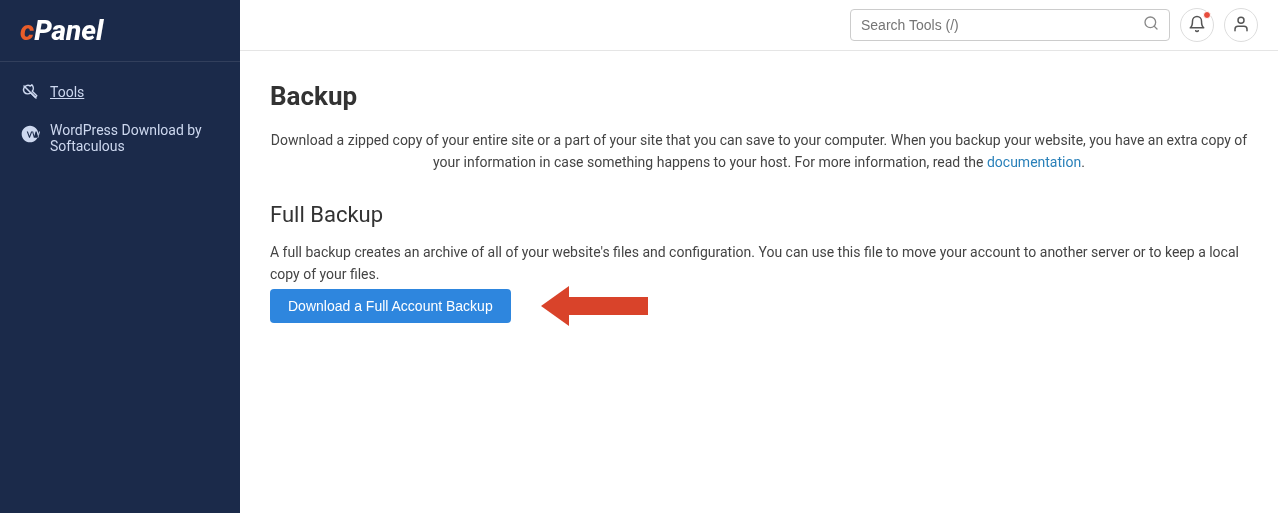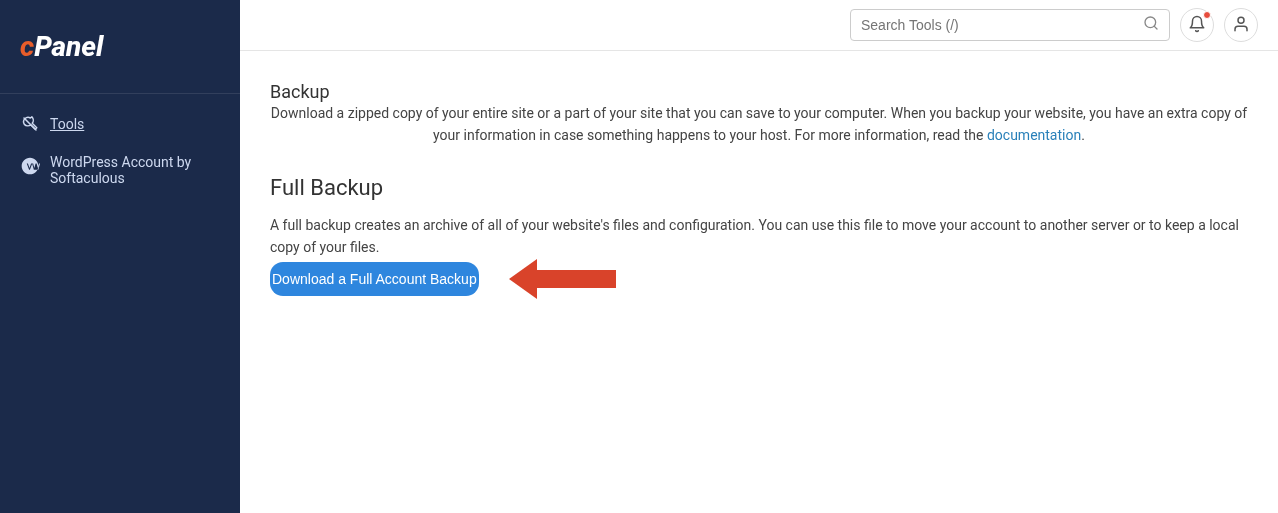--- a/index.html
+++ b/index.html
@@ -9,21 +9,21 @@
     .sidebar {
       width: 240px;
       background-color: #1b2a4a;
       color: #fff;
       flex-shrink: 0;
       display: flex;
       flex-direction: column;
       padding: 0;
     }
     .sidebar-logo {
-      padding: 30px 20px;
+      padding: 14px 20px;
       border-bottom: 1px solid rgba(255,255,255,0.1);
     }
     .sidebar-nav { padding: 10px 0; }
     .sidebar-item {
       display: flex;
       align-items: center;
       gap: 10px;
       padding: 10px 20px;
       cursor: pointer;
       color: #cdd8ef;
@@ -101,23 +101,24 @@
       border-radius: 50%;
       border: 1px solid #fff;
     }
 
     
     .content {
       padding: 30px 30px;
       flex: 1;
     }
     .page-title {
-      font-size: 18px;
-      font-weight: 400;
+      font-size: 26px;
+      font-weight: 700;
       color: #333;
+      margin-bottom: 18px;
     }
     .intro-text {
       font-size: 14px;
       color: #444;
       line-height: 1.6;
       margin-bottom: 28px;
       max-width: 980px;
       text-align: center;
     }
     .intro-text a {
@@ -133,22 +134,22 @@
     .section-desc {
       font-size: 14px;
       color: #444;
       line-height: 1.6;
       max-width: 980px;
     }
     .btn-primary {
       background: #2e86de;
       color: #fff;
       border: none;
-      padding: 9px 2px;
-      border-radius: 13px;
+      padding: 9px 18px;
+      border-radius: 4px;
       font-size: 14px;
       cursor: pointer;
       display: inline-block;
     }
 
     .download-row {
       display: flex;
       align-items: center;
       gap: 30px;
       margin-bottom: 36px;
@@ -213,21 +214,21 @@
         </svg>
       </span>
       <span>Tools</span>
     </div>
     <div class="sidebar-item-wp">
       <span class="icon">
         <svg width="20" height="20" viewBox="0 0 24 24" fill="currentColor">
           <path d="M12 2C6.48 2 2 6.48 2 12s4.48 10 10 10 10-4.48 10-10S17.52 2 12 2zm-1.1 14.6l-2.8-7.7h1.4l1.9 5.5 1.9-5.5h1.4l-2.8 7.7zm5.7 0l-2.1-7.7h1.3l1.4 5.6 1.5-5.6h1.2l1.5 5.6 1.4-5.6h1.3l-2.1 7.7z"></path>
         </svg>
       </span>
-      <span>WordPress Account by Softaculous</span>
+      <span>WordPress Download by Softaculous</span>
     </div>
   </nav>
 </div>
 
 <div class="main">
 
   <div class="header">
     <div class="search-bar">
       <input type="text" placeholder="Search Tools (/)" style="">
       <span class="search-icon-svg">

